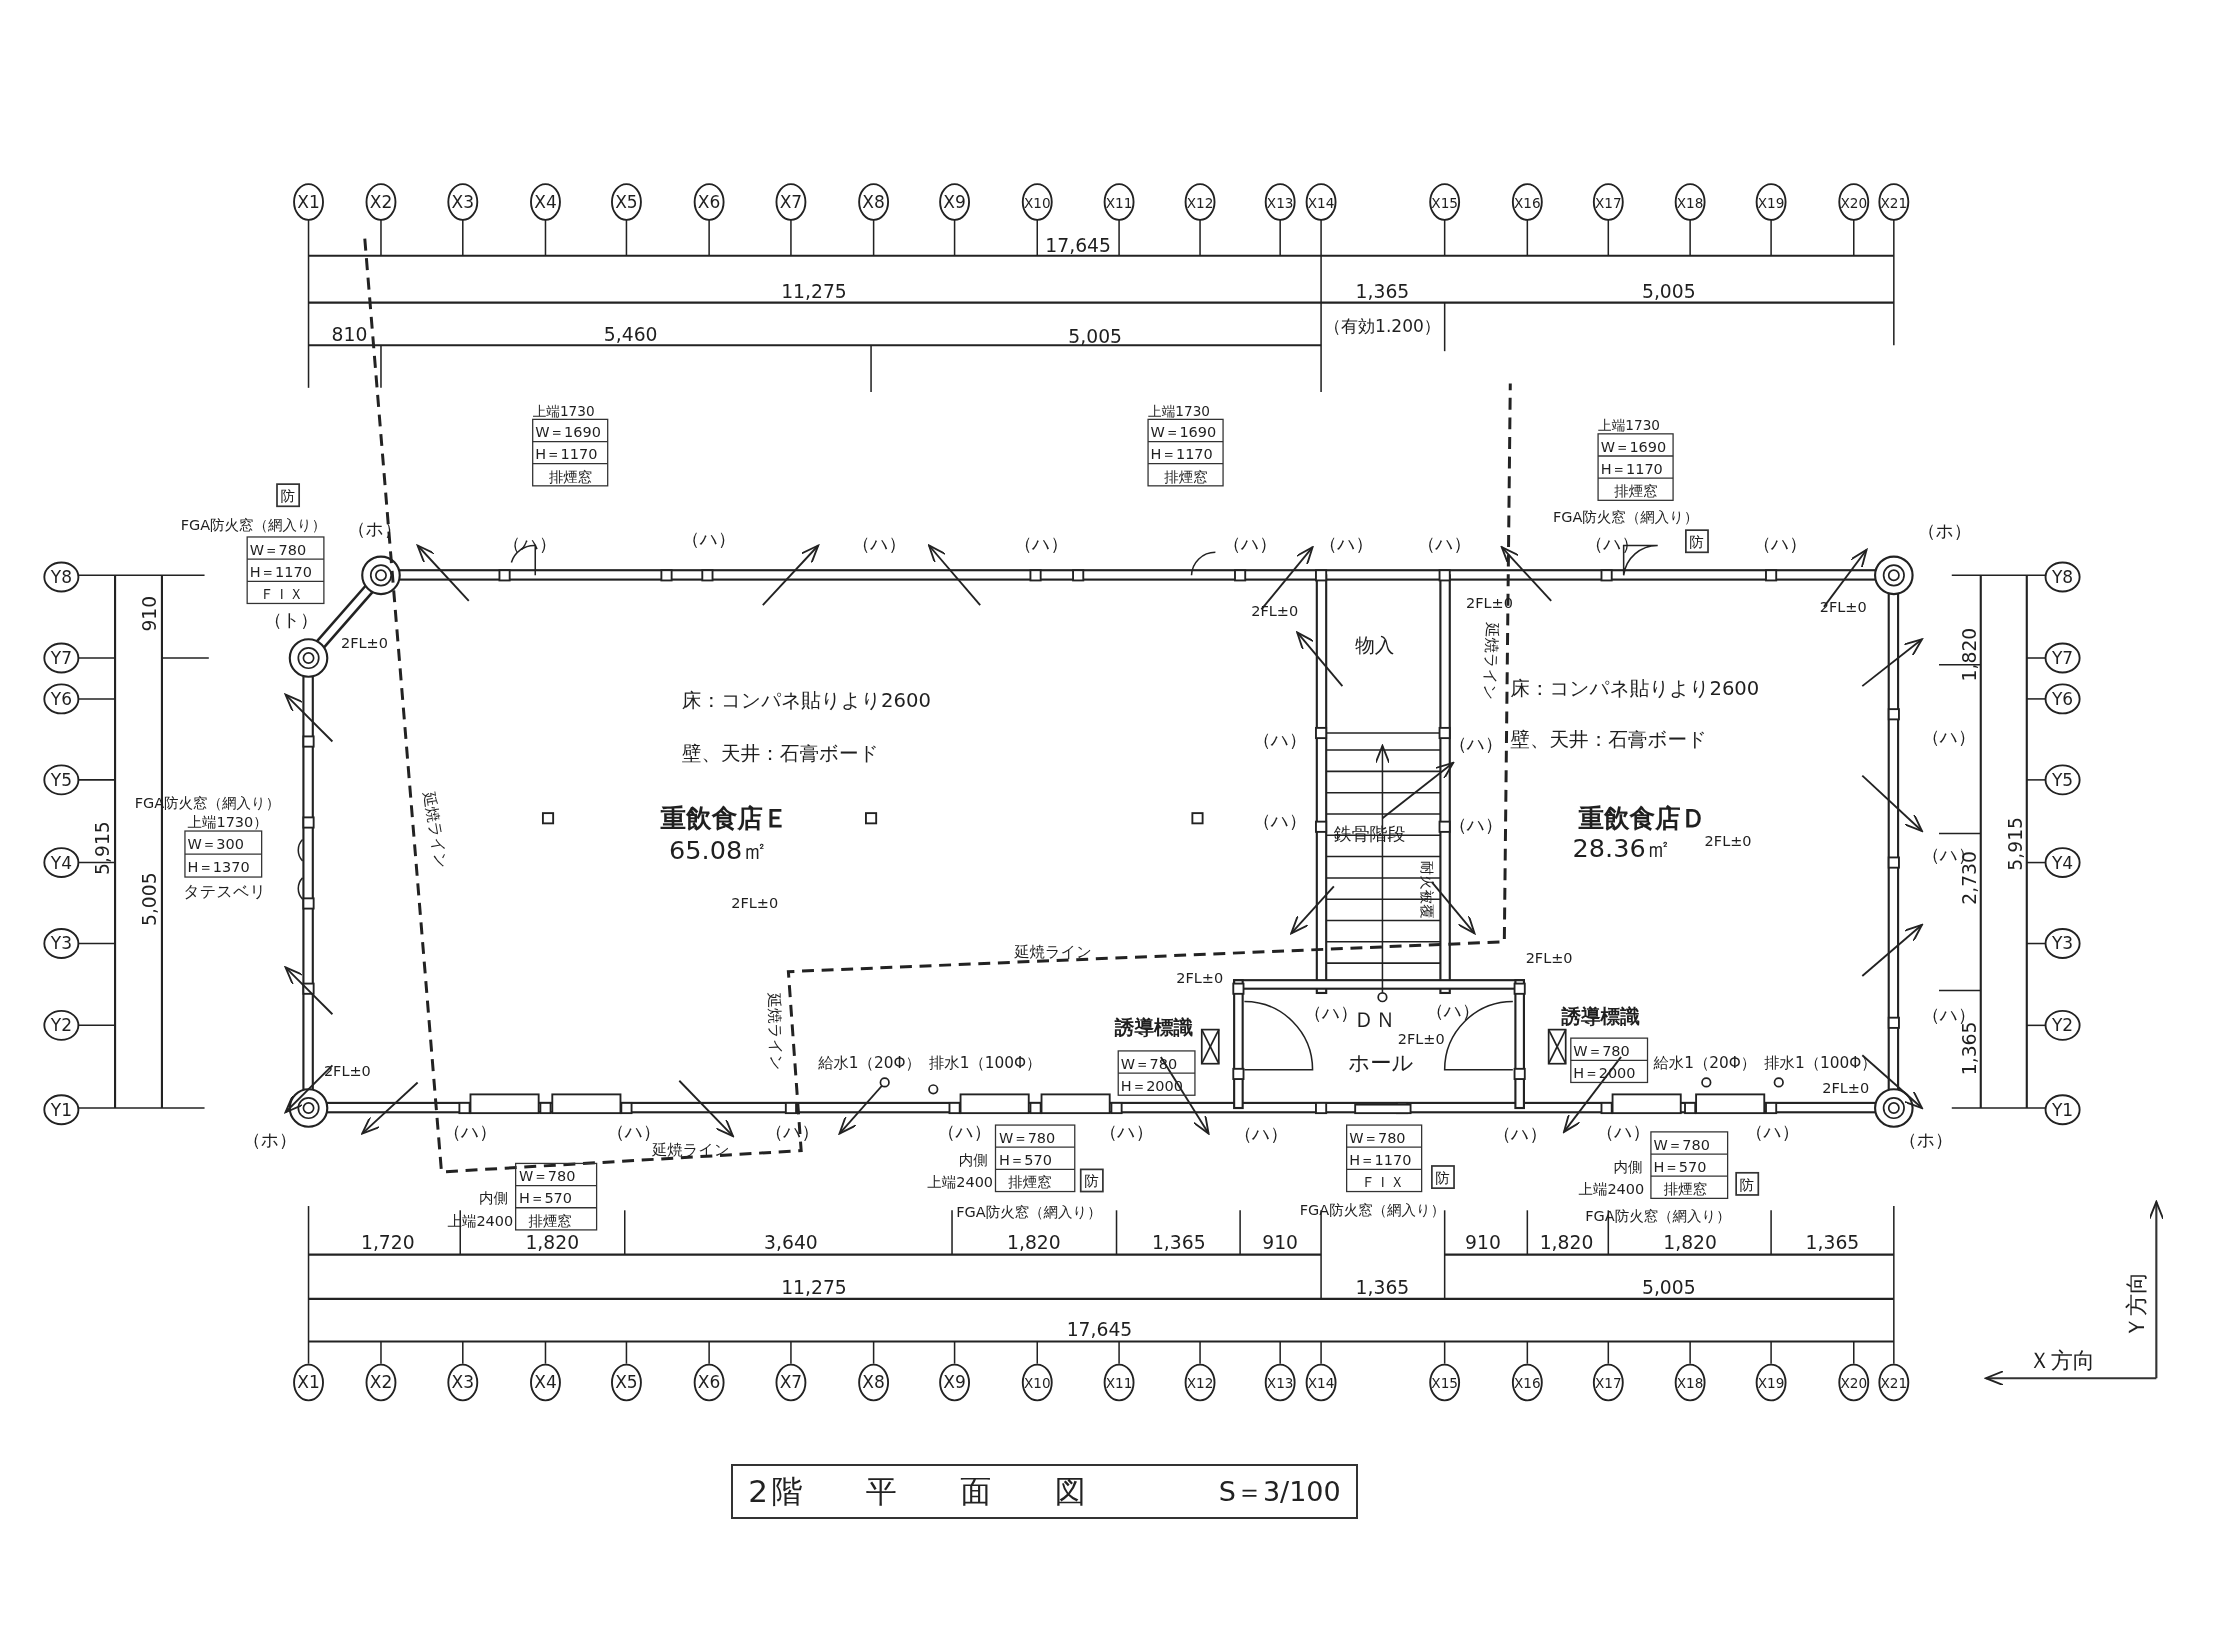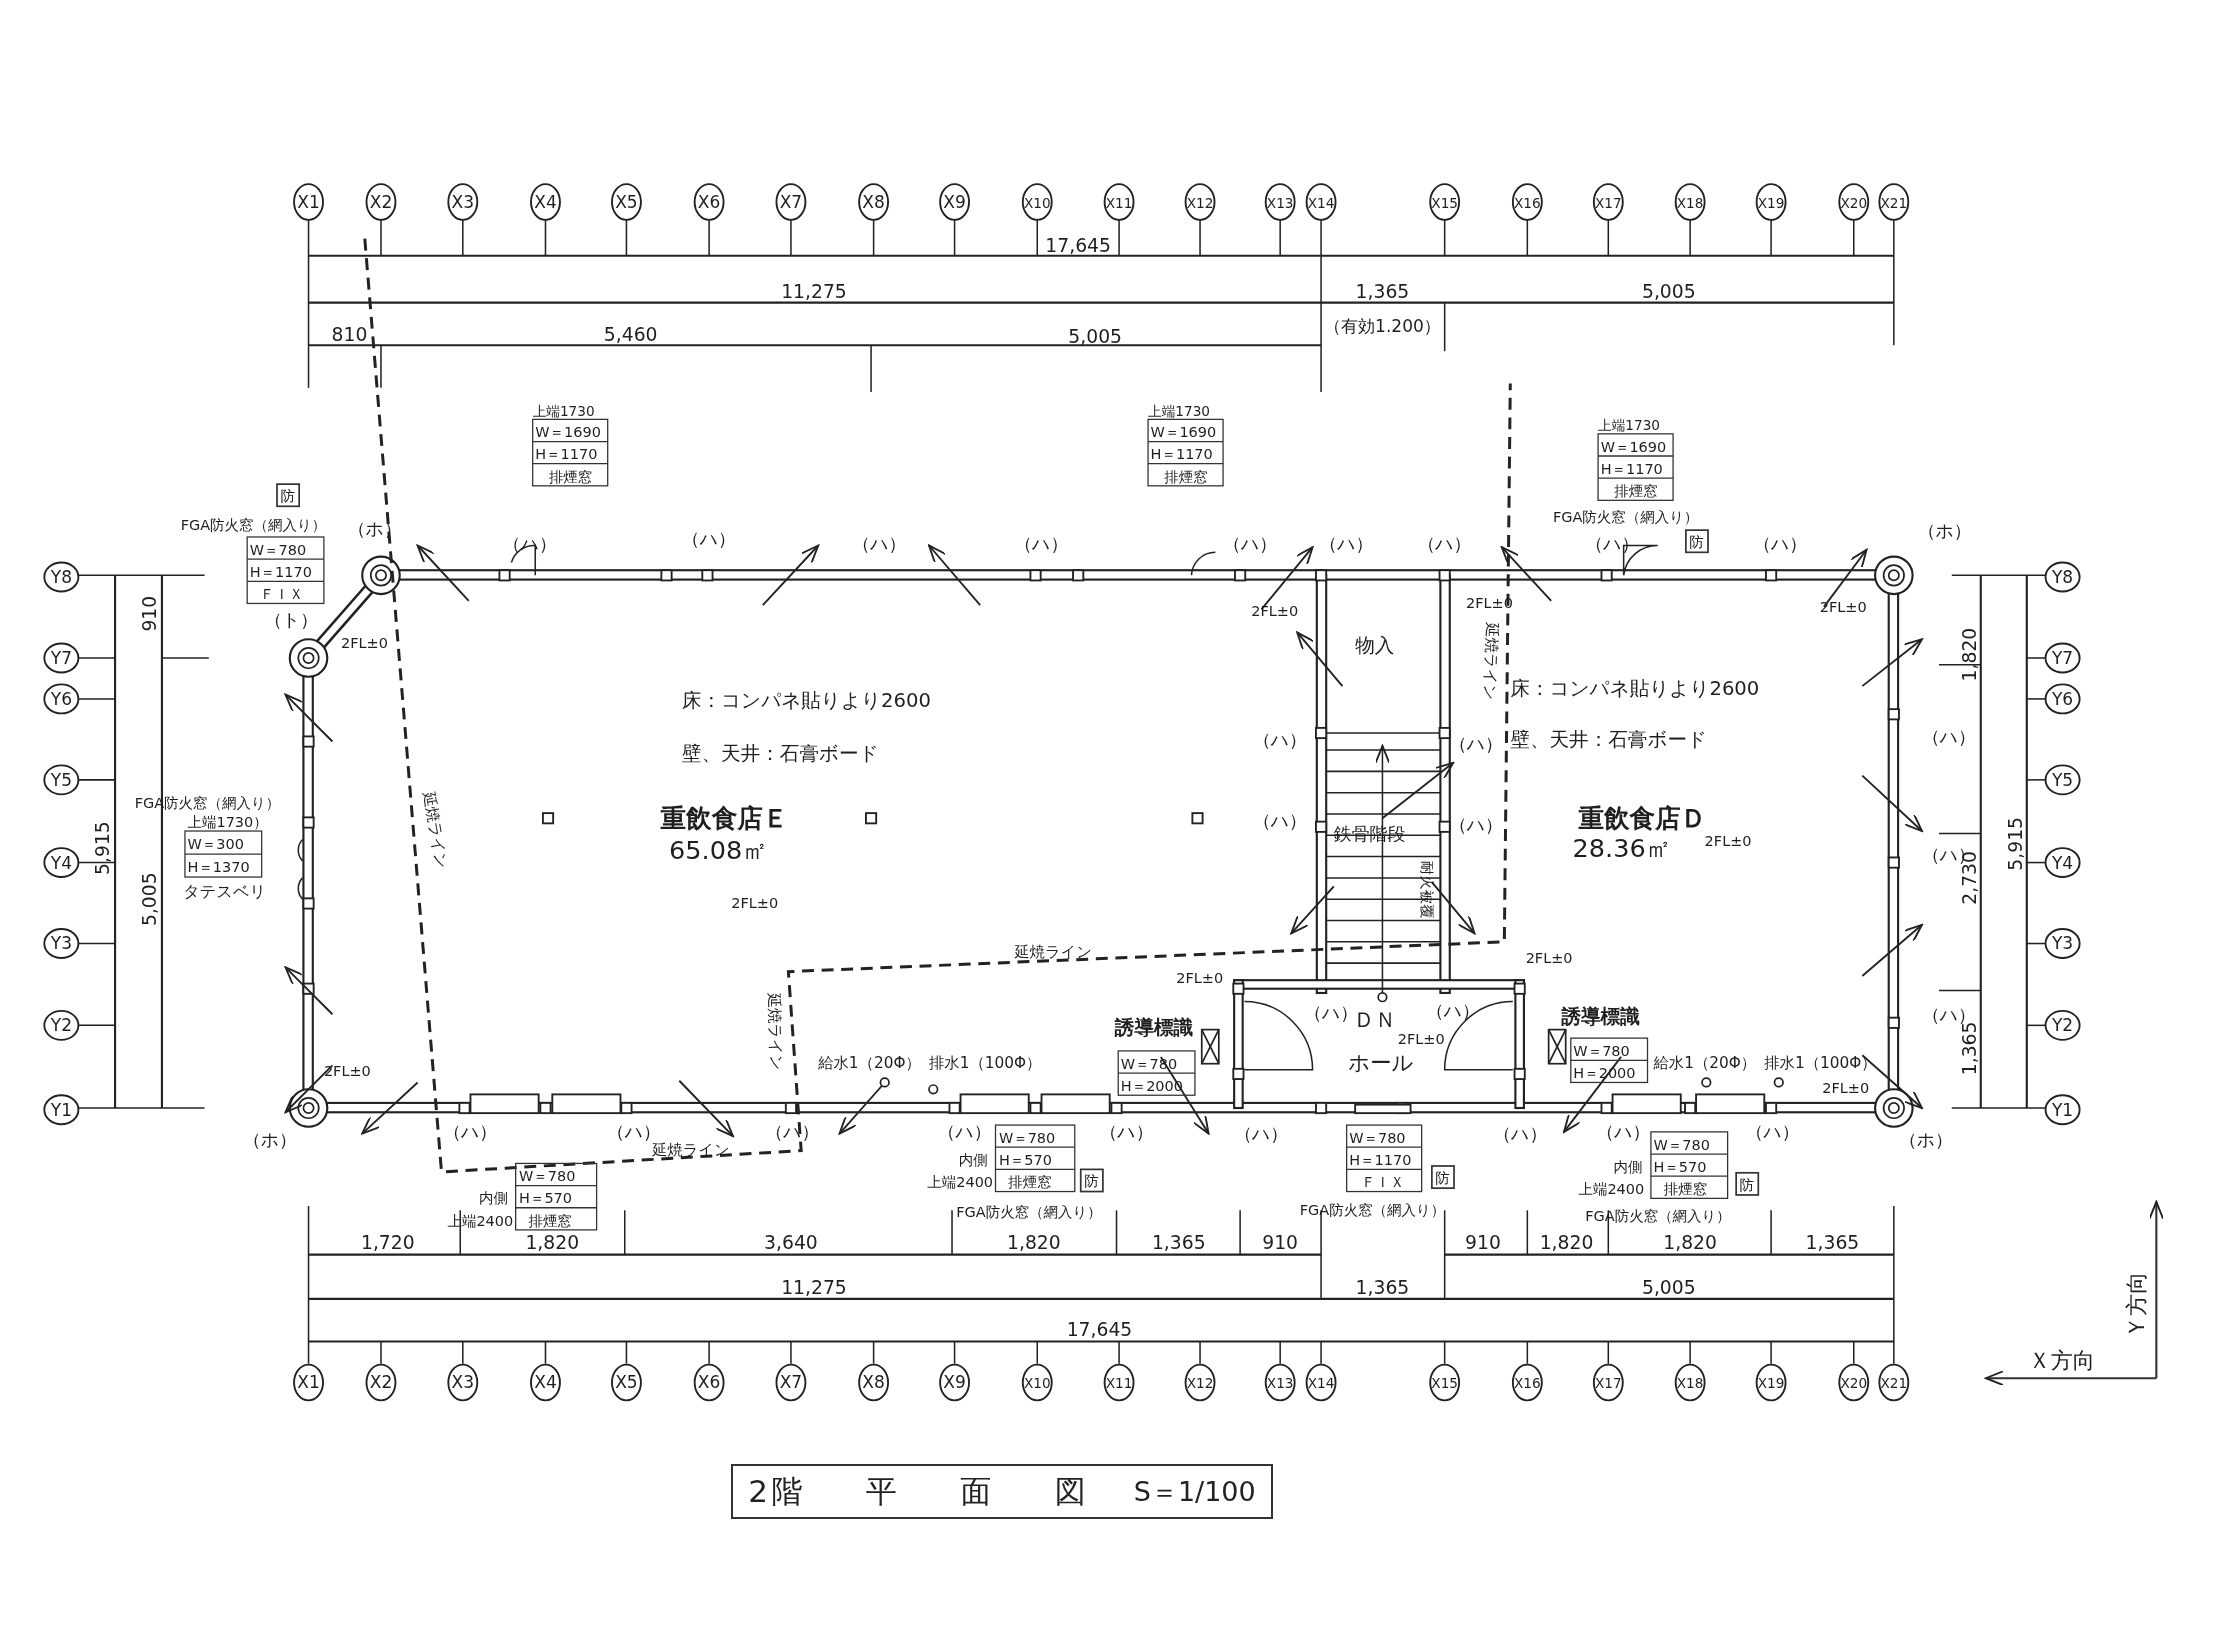--- a/index.html
+++ b/index.html
@@ -3,21 +3,21 @@
 <meta charset="utf-8">
 <style>
   html,body{margin:0;padding:0;background:#ffffff;}
   body{width:2216px;height:1645px;position:relative;overflow:hidden;font-family:"DejaVu Sans",sans-serif;color:#1a1a1a;}
   svg{position:absolute;left:0;top:0;}
   .t{font-family:"DejaVu Sans",sans-serif;fill:#1f1f1f;}
   .ln{stroke:#222;stroke-width:2.5;fill:none;}
   .thin{stroke:#222;stroke-width:1.8;fill:none;}
   .wall{stroke:#222;stroke-width:2.5;fill:#fff;}
   .dash{stroke:#222;stroke-width:3.5;fill:none;stroke-dasharray:14 9;}
-  .title-box{position:absolute;left:731px;top:1464px;width:542px;height:55px;border:2.6px solid #333;box-sizing:border-box;display:flex;align-items:center;padding:0 15.3px;font-family:"DejaVu Sans",sans-serif;font-size:31px;color:#222;}
+  .title-box{position:absolute;left:731px;top:1464px;width:627px;height:55px;border:2.6px solid #333;box-sizing:border-box;display:flex;align-items:center;padding:0 15.3px;font-family:"DejaVu Sans",sans-serif;font-size:31px;color:#222;}
   .title-box .tt{letter-spacing:3.4px;}
   .title-box .w1{margin-right:60px;}
   .title-box .w2{margin-right:60px;}
   .title-box .sc{margin-left:auto;font-size:27px;}
 </style>
 </head>
 <body>
 
 <svg width="2216" height="1645" viewBox="0 0 2600 1930">
   <defs>
@@ -660,15 +660,15 @@
     <text class="t" x="2380" y="1605" font-size="26">Ｘ方向</text>
     <text class="t" transform="translate(2516,1570) rotate(-90)" font-size="26">Ｙ方向</text>
   </g>
 </svg>
 
 <div class="title-box">
   <span class="tt" style="margin-right:60px">2階</span>
   <span class="tt w1">平</span>
   <span class="tt w2">面</span>
   <span class="tt">図</span>
-  <span class="sc">S＝1/100</span>
+  <span class="sc">S＝3/100</span>
 </div>
 
 
 </body></html>

